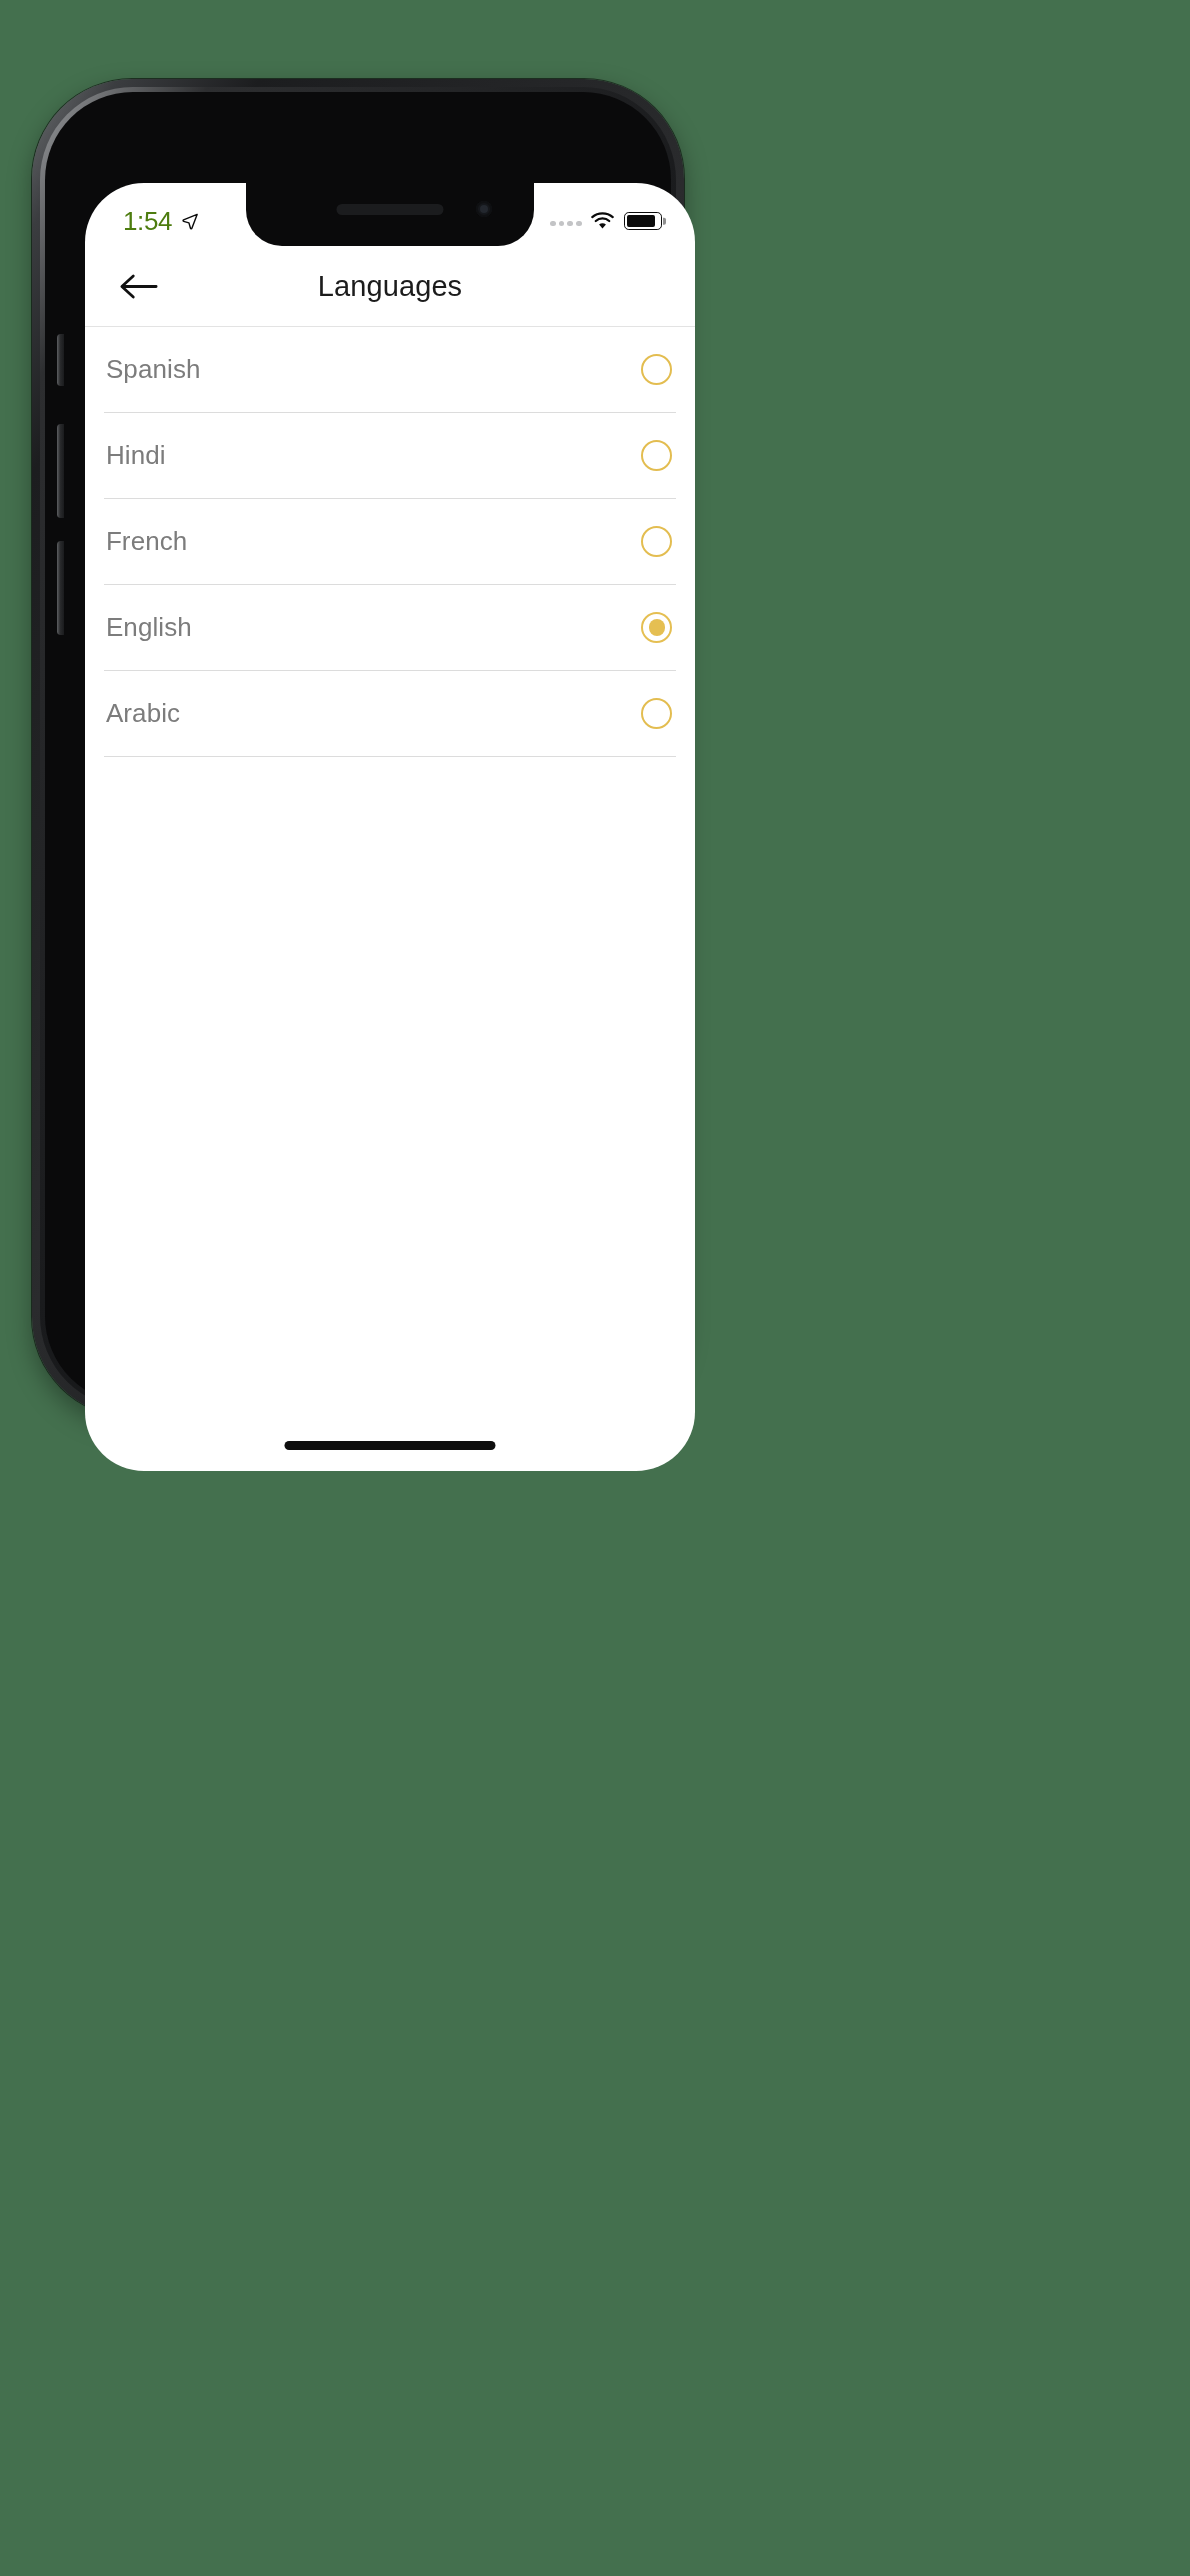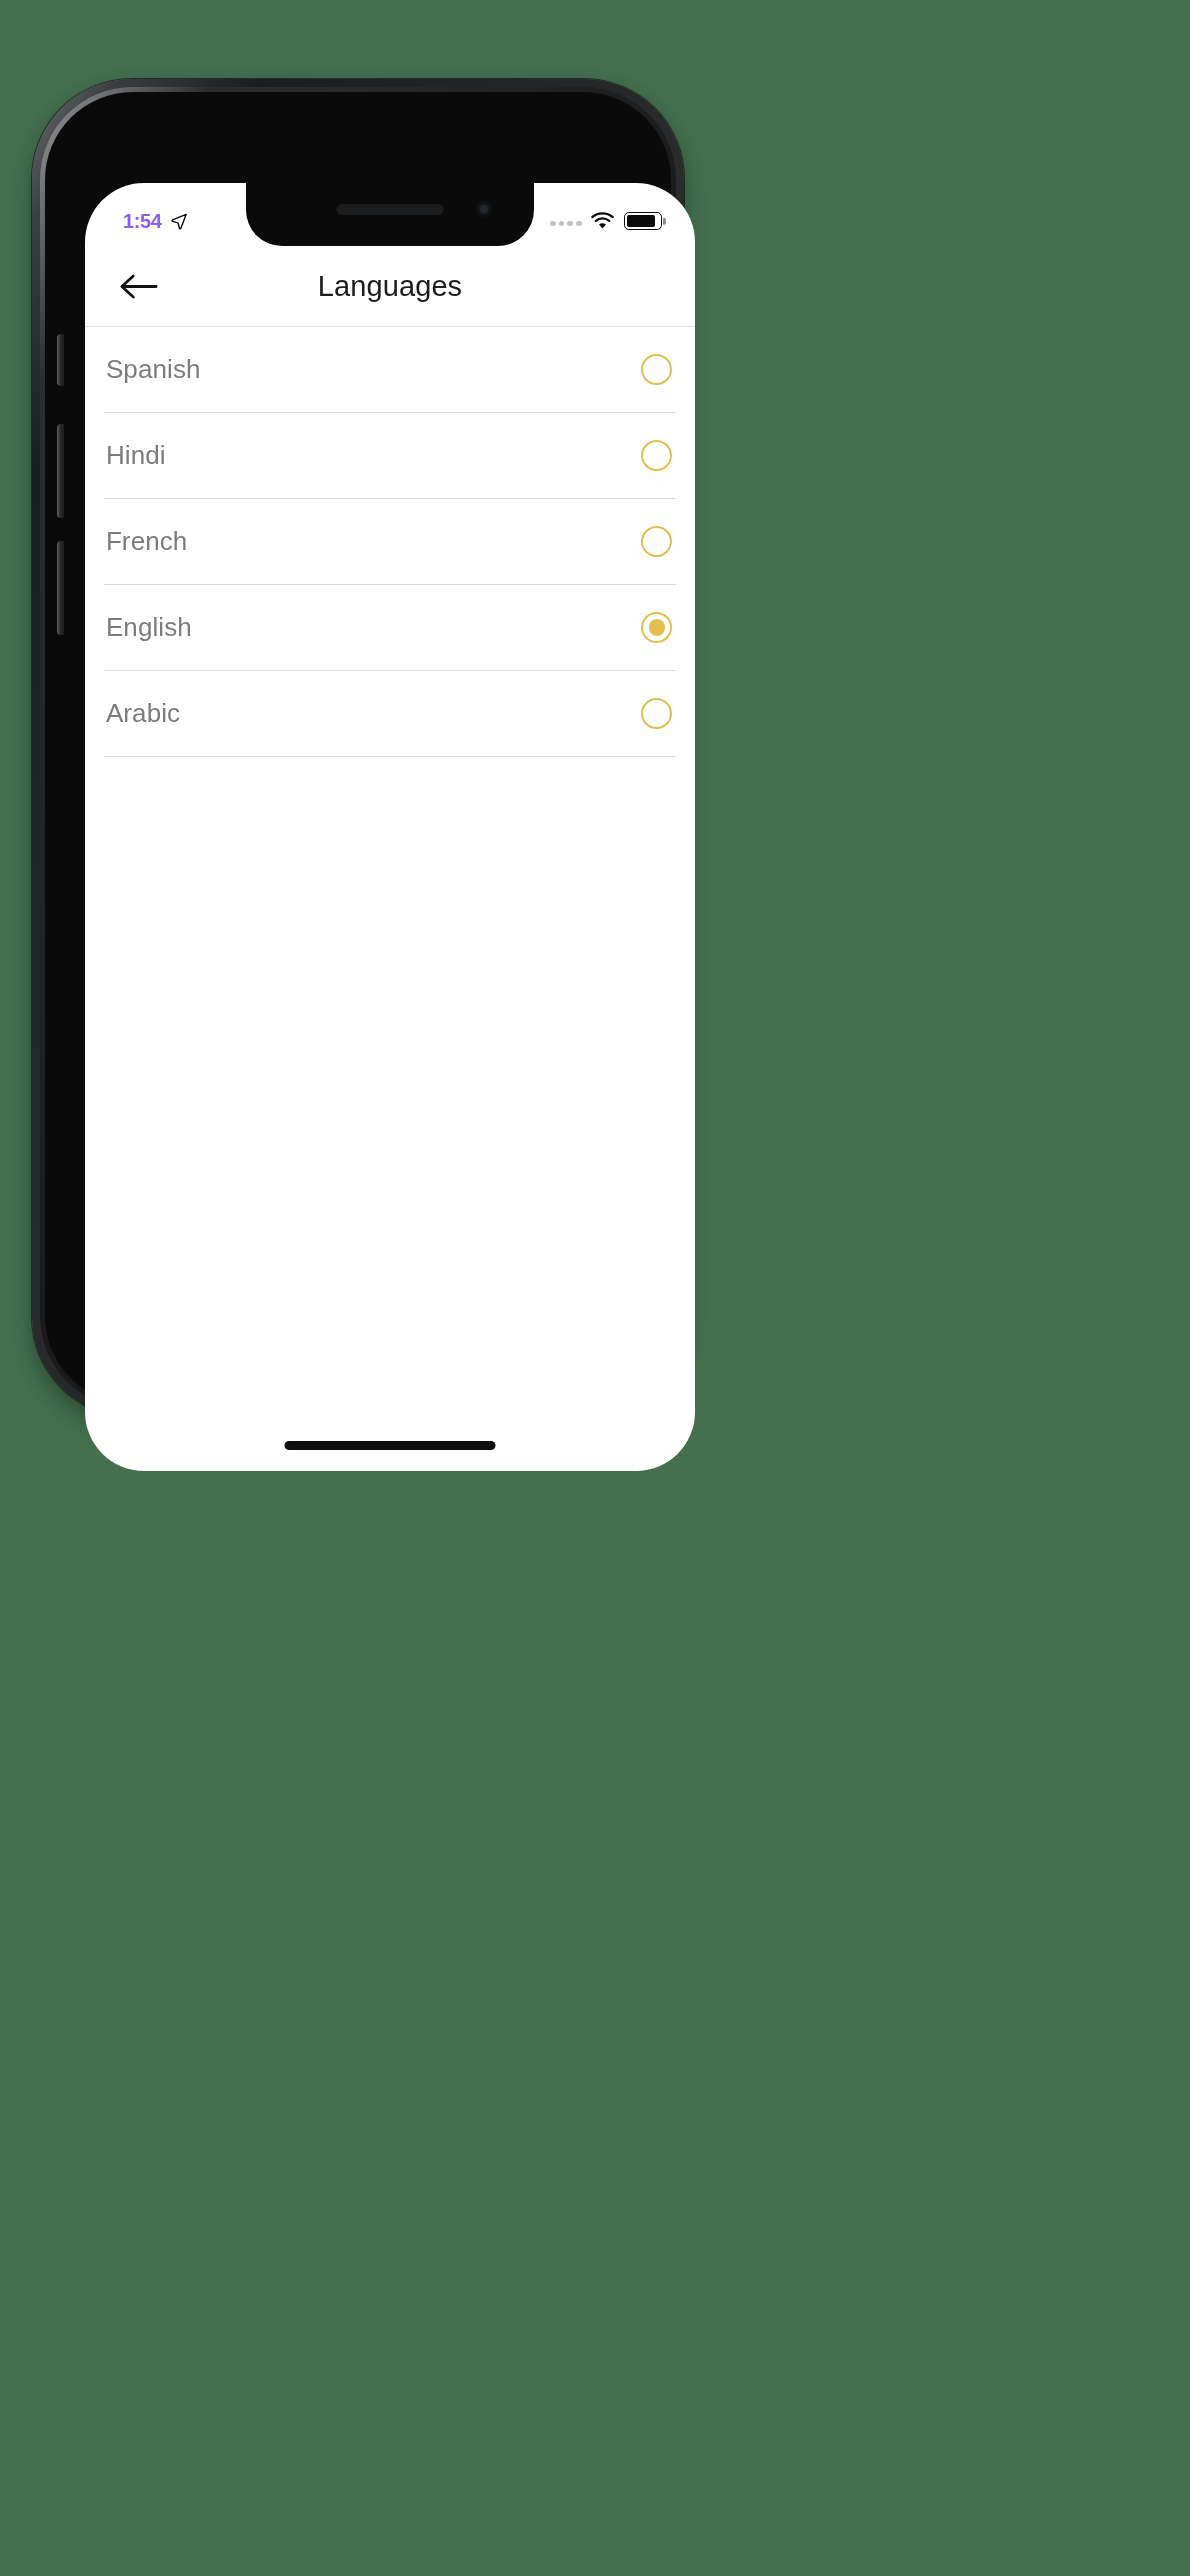--- a/index.html
+++ b/index.html
@@ -99,23 +99,23 @@
     justify-content:space-between;
     padding:0 33px 0 38px;
     z-index:20;
     color:#0b0b0b;
   }
   #status-left {
     display:flex; align-items:center; gap:8.6px;
     margin-top:13.4px;
   }
   #clock {
-    font-size:20px; font-weight:700;
+    font-size:26px; font-weight:400;
     letter-spacing:-0.4px;
-    color:#8b5cf6;
+    color:#4d7c0f;
   }
   #loc-arrow { width:18px; height:18px; display:block; margin-top:-1px; }
 
   #status-right {
     display:flex; align-items:center; gap:8.6px;
     margin-top:13.4px;
   }
   #sig-dots { display:flex; align-items:flex-end; gap:2.9px; height:10.5px; }
   #sig-dots i {
     display:block; width:5.8px; height:5.8px;

